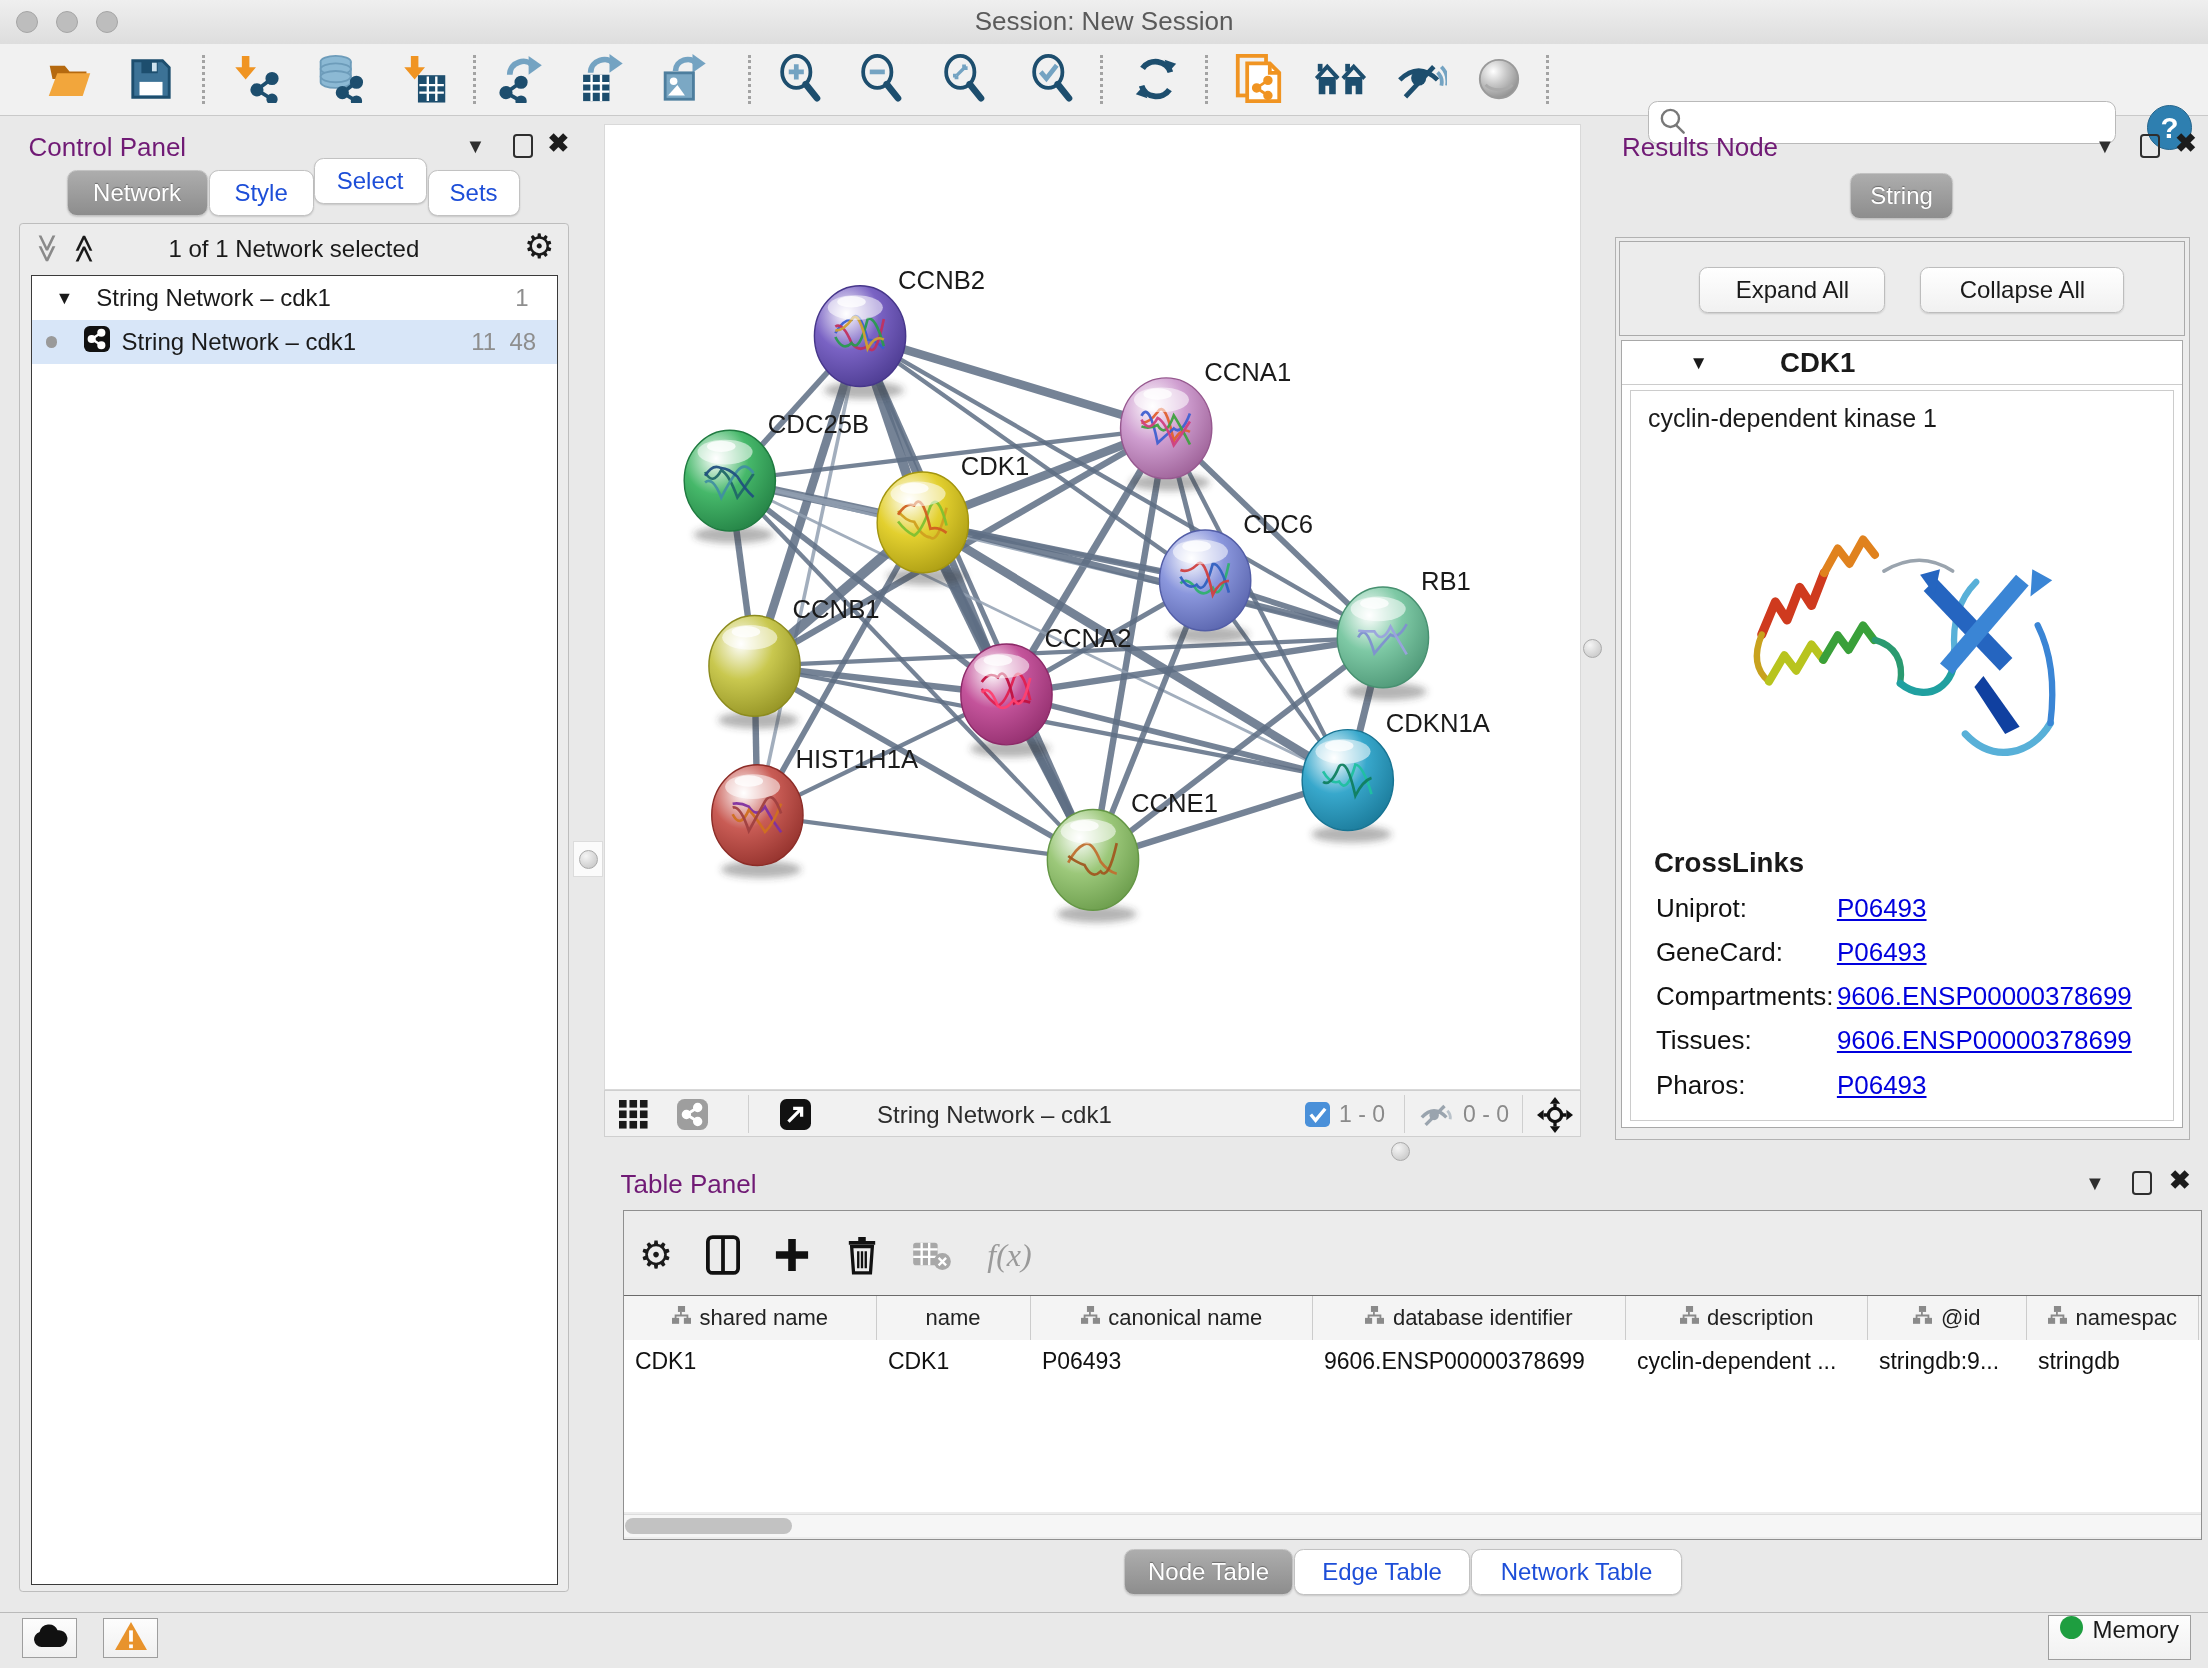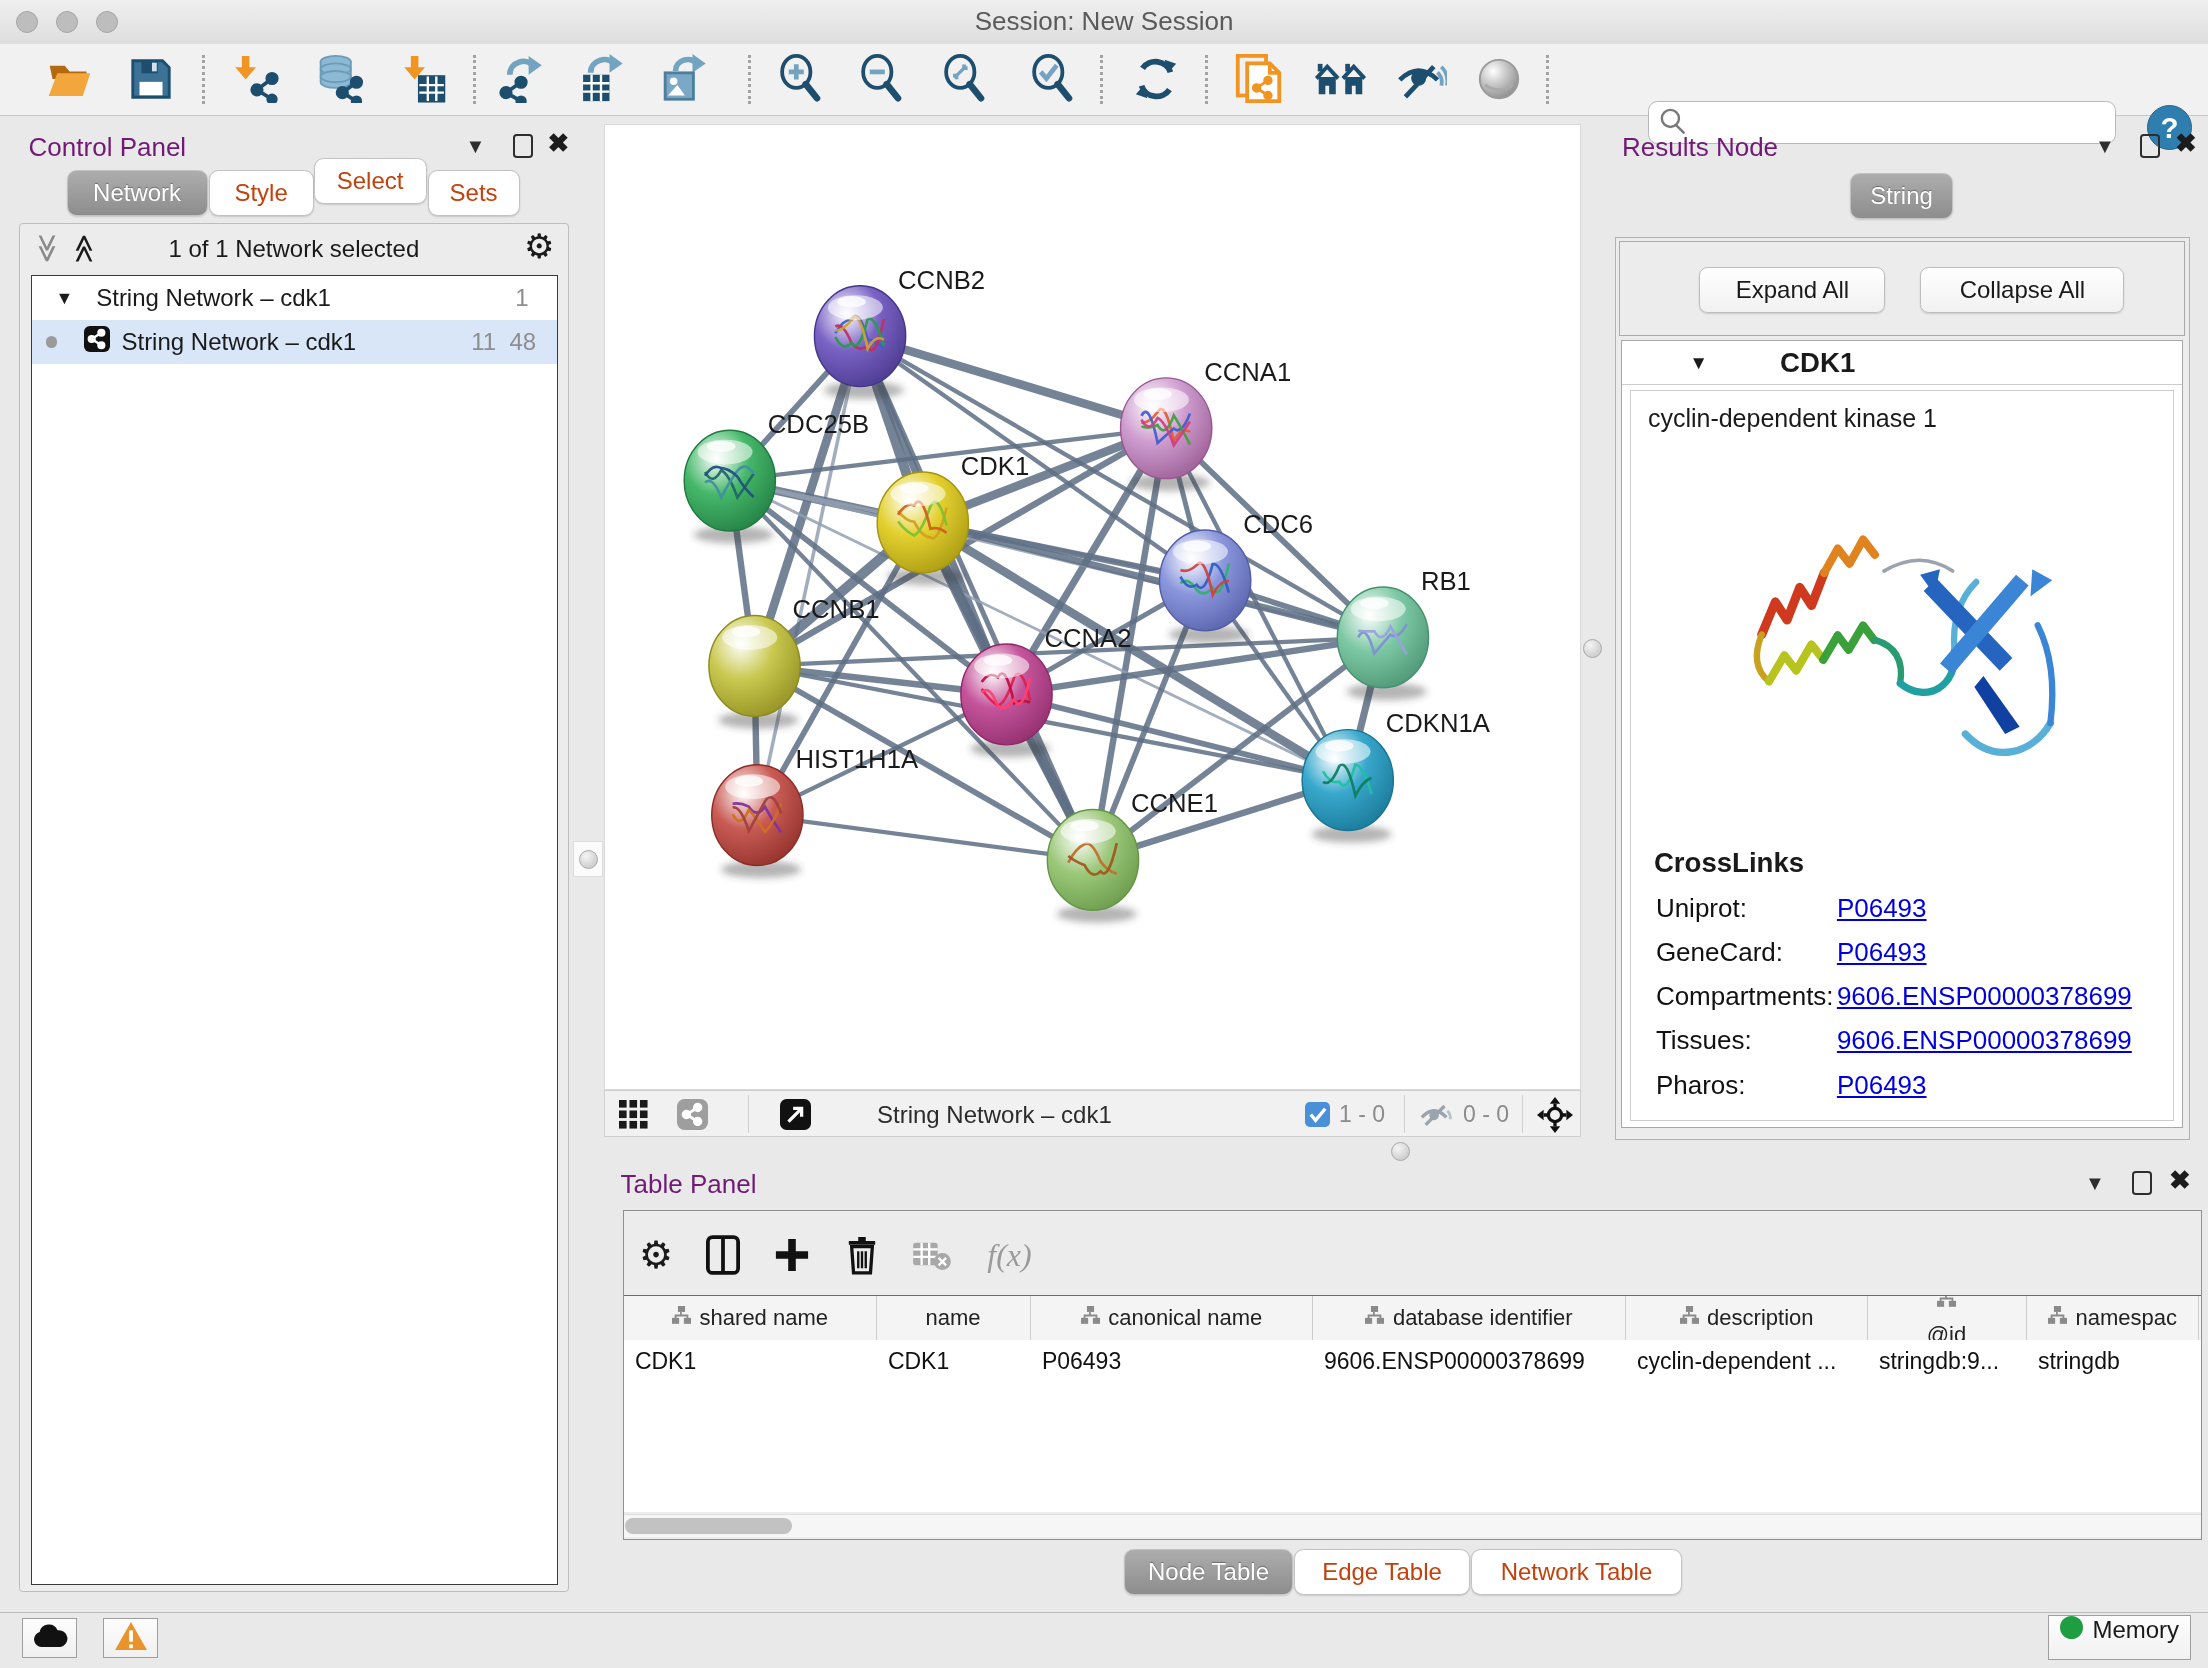--- a/index.html
+++ b/index.html
@@ -15,21 +15,21 @@
 .tool{position:absolute;top:9.5px;width:53px;height:53px;display:flex;align-items:center;justify-content:center;cursor:pointer}
 .tsep{position:absolute;top:11.4px;height:49px;width:0;border-left:3.8px dotted #a3a3a3}
 #search-wrap{position:absolute;left:1648px;top:57px;width:468px;height:43px;background:#fff;border:1.9px solid #b9b9b9;border-radius:9.5px;display:flex;align-items:center;padding:0 9.5px;gap:5.7px}
 #search-input{border:none;outline:none;flex:1;font-size:23px;height:36px;background:transparent;font-family:"Liberation Sans",sans-serif}
 #help-btn{position:absolute;left:2147px;top:61px;width:45px;height:45px;border-radius:50%;background:#2e7fb0;color:#fff;font-size:29.5px;font-weight:bold;display:flex;align-items:center;justify-content:center;border:1.9px solid #25658c}
 
 .panel-title{font-size:26px;color:#701a75}
 .mini-caret{font-size:20px;color:#2e2e2e;line-height:28.5px}
 .mini-float{width:20px;height:24px;border:2.9px solid #2e2e2e;border-radius:3.8px}
 .mini-close{font-size:26px;color:#1c1c1c;font-weight:bold;line-height:27px}
-.tab{position:absolute;height:46px;background:#fff;border:1px solid #c2c2c2;display:flex;align-items:center;justify-content:center;font-size:24px;color:#c2410c;border-radius:9.5px 9.5px 9.5px 9.5px;box-shadow:0 1px 1.9px rgba(0,0,0,.15)}
+.tab{position:absolute;height:46px;background:#fff;border:1px solid #c2c2c2;display:flex;align-items:center;justify-content:center;font-size:24px;color:#1d4ed8;border-radius:9.5px 9.5px 9.5px 9.5px;box-shadow:0 1px 1.9px rgba(0,0,0,.15)}
 .tab.sel{background:linear-gradient(#adadad,#8d8d8d);color:#fff;text-shadow:0 -1px 1px rgba(0,0,0,.35)}
 
 #control-panel{position:absolute;left:7.6px;top:124px;width:563px;height:1470px}
 #cp-inner{position:absolute;left:11.4px;top:99px;right:1.9px;bottom:1.9px;background:#ececec;border:1px solid #bdbdbd;border-radius:3.8px}
 #cp-tree{position:absolute;left:11.4px;top:51px;right:9.5px;bottom:5.7px;background:#fff;border:1.9px solid #3a3a3a}
 .tree-row{position:relative;height:44px;display:flex;align-items:center;font-size:24px}
 .count{color:#8e8e8e;font-size:24px}
 
 #net-view{position:absolute;left:604px;top:124px;width:977px;height:966px;background:#fff;border:1px solid #d9d9d9}
 #net-bar{position:absolute;left:604px;top:1090px;width:977px;height:47px;background:#f1f1f1;border:1px solid #cfcfcf;}
@@ -782,21 +782,21 @@
             <span><svg width="21" height="19" viewBox="0 0 16 16">
                 <g fill="#8a8a8a">
                   <rect x="5" y="0" width="6" height="5"></rect>
                   <rect x="0" y="10" width="6" height="5"></rect>
                   <rect x="10" y="10" width="6" height="5"></rect>
                   <path d="M7.5 5 v3 M3 10 v-2 h10 v2" stroke="#8a8a8a" stroke-width="1.5" fill="none"></path>
                 </g>
               </svg></span>
             <span>description</span>
           </div>
-          <div class="th-cell" style="width: 159px; flex-direction: column;">
+          <div class="th-cell" style="width: 159px;">
             <span><svg width="21" height="19" viewBox="0 0 16 16">
                 <g fill="#8a8a8a">
                   <rect x="5" y="0" width="6" height="5"></rect>
                   <rect x="0" y="10" width="6" height="5"></rect>
                   <rect x="10" y="10" width="6" height="5"></rect>
                   <path d="M7.5 5 v3 M3 10 v-2 h10 v2" stroke="#8a8a8a" stroke-width="1.5" fill="none"></path>
                 </g>
               </svg></span>
             <span>@id</span>
           </div>

